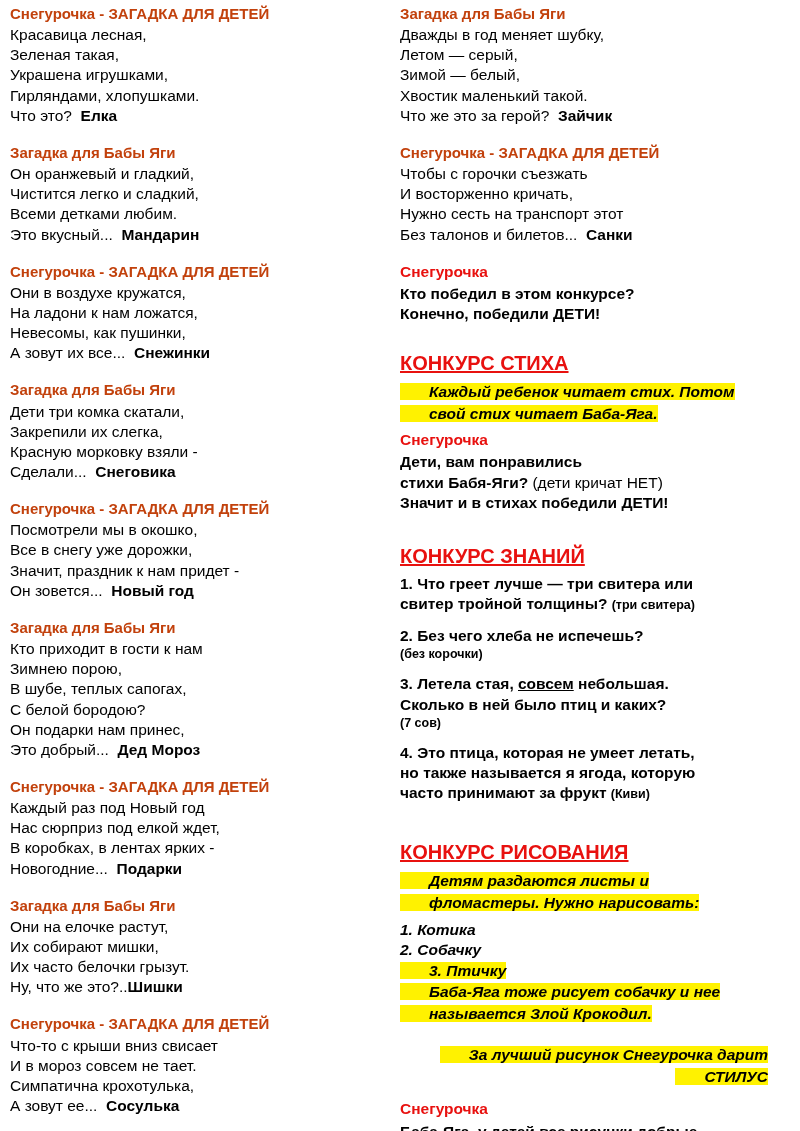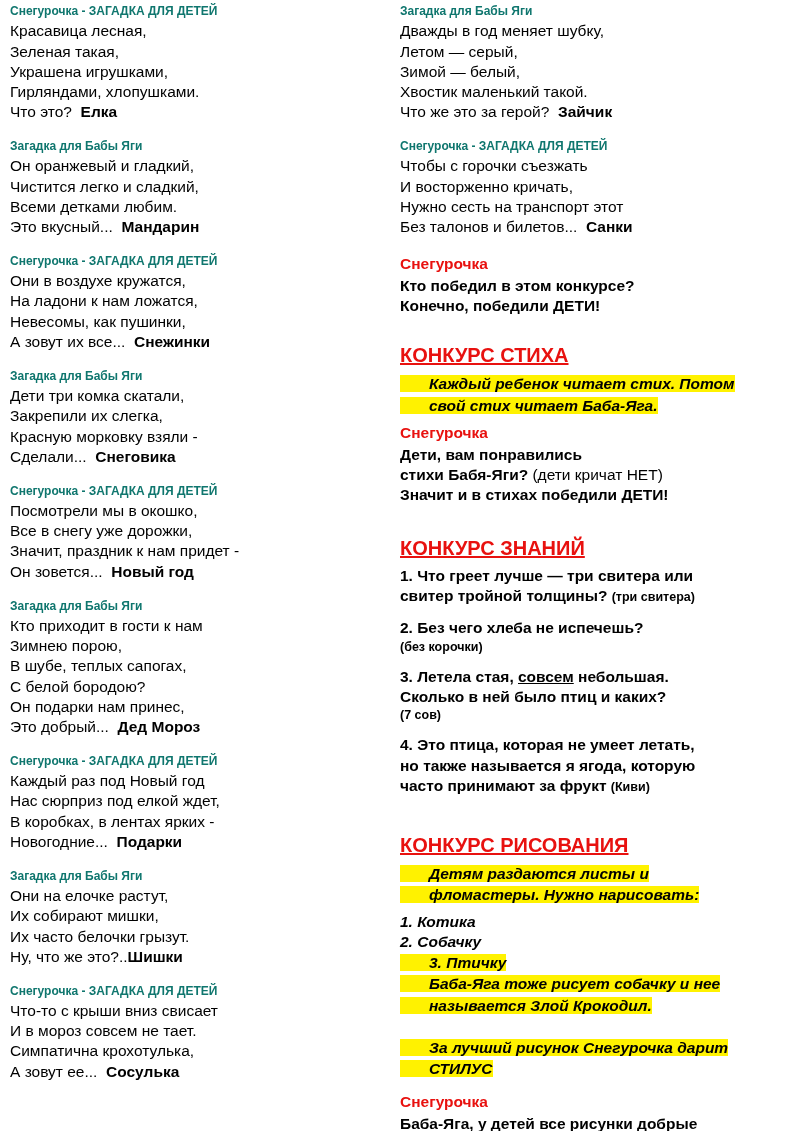--- a/index.html
+++ b/index.html
@@ -27,23 +27,23 @@
     gap: 22px;
   }
   .col {
     width: 368px;
     flex: 0 0 368px;
   }
   .block {
     margin-bottom: 17px;
   }
   .riddle-title {
-    color: #0f766e;
-    font-weight: bold;
-    font-size: 12px;
+    color: #c2410c;
+    font-weight: bold;
+    font-size: 15px;
     line-height: 1.28;
     margin-bottom: 2px;
   }
   .line {
     font-size: 15.5px;
     line-height: 1.30;
     color: #000;
     white-space: pre-wrap;
   }
   .line .answer {
@@ -93,21 +93,21 @@
   }
   .q-ans {
     font-weight: bold;
     font-size: 12.5px;
   }
   .underline { text-decoration: underline; }
   .spacer-6 { height: 6px; }
   .spacer-10 { height: 10px; }
   .spacer-14 { height: 14px; }
   .spacer-20 { height: 20px; }
-  .center { text-align: left; }
+  .center { text-align: right; }
   .list-item {
     font-weight: bold;
     font-style: italic;
     font-size: 15.5px;
     line-height: 1.32;
   }
   .list-item .hl { font-style: italic; }
 </style>
 </head>
 <body>

